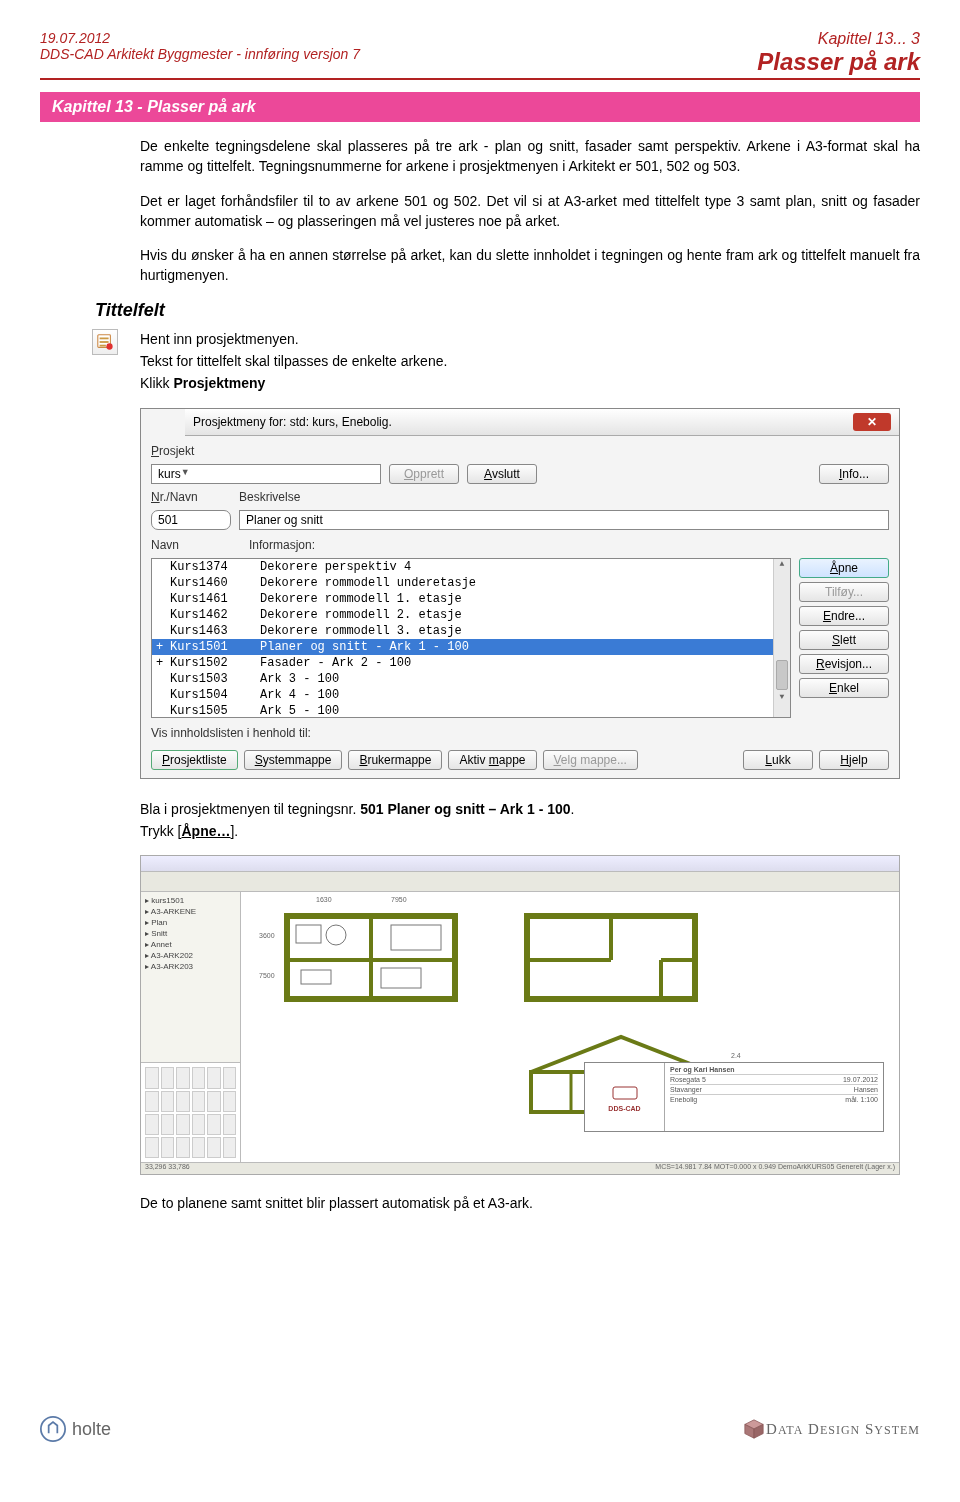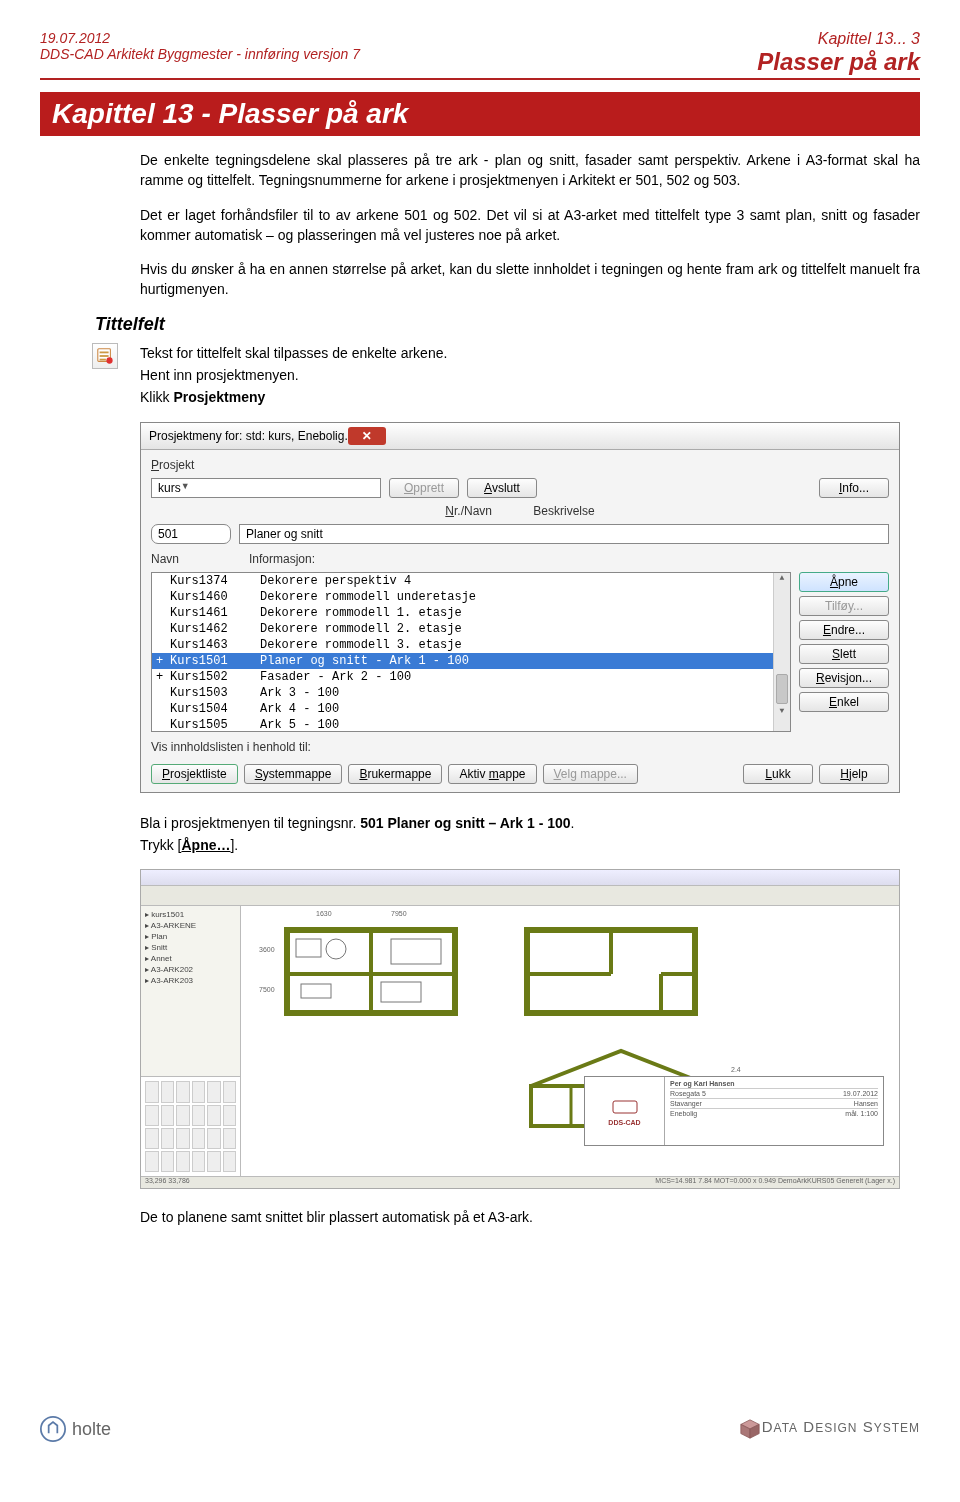--- a/index.html
+++ b/index.html
@@ -11,40 +11,40 @@
     font-size: 14px;
   }
   .page { padding: 30px 40px 50px 40px; position: relative; min-height: 1450px; }
   .hdr { display: flex; justify-content: space-between; align-items: flex-start; font-size: 14px; }
   .hdr-left { color: #b22222; font-style: italic; }
   .hdr-right { text-align: right; color: #b22222; }
   .hdr-right .small { font-style: italic; font-size: 16px; }
   .hdr-right .big { font-size: 24px; font-weight: bold; font-style: italic; }
   .hr-red { border: none; border-top: 2px solid #b22222; margin: 2px 0 12px 0; }
   .section-bar {
-    background: #b91c1c; color: #fff; font-size: 28px; font-style: italic;
+    background: #ec4899; color: #fff; font-size: 16px; font-style: italic;
     font-weight: bold; padding: 6px 12px; margin-bottom: 14px;
   }
   .body-text { margin: 0 0 14px 100px; line-height: 1.45; text-align: justify; }
   .sub-heading { font-style: italic; font-weight: bold; font-size: 18px; margin: 14px 0 8px 55px; }
   .icon-img {
     position: absolute; left: 52px; width: 26px; height: 26px;
     border: 1px solid #bbb; background: linear-gradient(#fff,#eee);
     display: flex; align-items: center; justify-content: center;
   }
   .icon-img svg { width: 18px; height: 18px; }
 
   
   .dialog {
     margin: 10px 0 20px 100px; width: 760px; border: 1px solid #888;
     background: #f4f4f4; font-family: Tahoma, Arial, sans-serif; font-size: 12px;
   }
   .dlg-title {
     background: linear-gradient(#fff,#e4e4e4); border-bottom: 1px solid #aaa;
-    padding: 4px 8px; display: flex; align-items: center;
+    padding: 4px 8px; display: flex; justify-content: space-between; align-items: center; margin-left: 44px;
   }
   .close-x {
     width: 38px; height: 18px; background: #c0392b; border-radius: 3px;
     color: #fff; display: inline-flex; align-items: center; justify-content: center; font-weight: bold;
   }
   .dlg-body { padding: 8px 10px; }
   .row { display: flex; gap: 8px; align-items: center; margin-bottom: 6px; }
   .btn {
     border: 1px solid #888; background: linear-gradient(#fdfdfd,#e5e5e5);
     padding: 2px 10px; min-width: 70px; text-align: center; border-radius: 3px; font-size: 12px;
@@ -103,21 +103,21 @@
   .titleblock .tb-left { width: 80px; border-right: 1px solid #aaa; display:flex; flex-direction:column; align-items:center; justify-content:center; gap:2px; }
   .titleblock .tb-right { flex: 1; padding: 3px 5px; }
   .tb-logo { color: #993333; font-weight: bold; font-size: 7px; }
 
   .footer {
     position: absolute; left: 0; right: 0; bottom: 8px;
     display: flex; justify-content: space-between; align-items: center;
     padding: 0 40px;
   }
   .footer-left { display: flex; align-items: center; gap: 6px; color: #666; font-size: 18px; }
-  .footer-right { display: flex; gap: 1px; color: #666; font-size: 15px; letter-spacing: 1px; }
+  .footer-right { display: flex; align-items: center; gap: 1px; color: #666; font-size: 15px; letter-spacing: 1px; font-family: Liberation Serif, serif; }
   .holte-logo { width: 26px; height: 26px; }
   .dds-cube { width: 22px; height: 22px; }
 </style>
 </head>
 <body>
 
 <div class="page">
 
   <div class="hdr">
     <div class="hdr-left">
@@ -142,22 +142,22 @@
   <div style="position:relative;">
     <div class="icon-img" style="top:0;">
       <svg viewBox="0 0 20 20">
         <rect x="2" y="2" width="14" height="14" rx="1" fill="#fff" stroke="#cc8844" stroke-width="1.2"></rect>
         <rect x="4" y="5" width="10" height="2" fill="#c94"></rect>
         <rect x="4" y="9" width="10" height="2" fill="#c94"></rect>
         <rect x="4" y="13" width="7" height="2" fill="#c94"></rect>
         <circle cx="15" cy="15" r="3.5" fill="#e03030"></circle>
       </svg>
     </div>
+    <p class="body-text" style="margin-bottom:2px;">Hent inn prosjektmenyen.</p>
     <p class="body-text" style="margin-bottom:2px;">Tekst for tittelfelt skal tilpasses de enkelte arkene.</p>
-    <p class="body-text" style="margin-bottom:2px;">Hent inn prosjektmenyen.</p>
     <p class="body-text">
       <span>Klikk </span><b>Prosjektmeny</b>
     </p>
   </div>
 
   <div class="dialog">
     <div class="dlg-title">
       <span>Prosjektmeny for: std: kurs, Enebolig.</span>
       <span class="close-x">✕</span>
     </div>
@@ -169,21 +169,21 @@
         <span class="field" style="width:230px; display:flex; justify-content:flex-start;">
           <span>kurs</span>
             <span class="dropdown-tri">▼</span>
         </span>
         <span class="btn disabled underline-first">Opprett</span>
         <span class="btn underline-first">Avslutt</span>
         <span style="flex:1;"></span>
         <span class="btn underline-first">Info...</span>
       </div>
 
-      <div class="row" style="justify-content:center;">
+      <div class="row" style="">
         <span class="lbl underline-first" style="width:80px;">Nr./Navn</span>
         <span class="lbl">Beskrivelse</span>
       </div>
       <div class="row">
         <span class="field" style="width:80px;border-radius:7px;">501</span>
         <span class="field" style="flex:1;">Planer og snitt</span>
       </div>
 
       <div class="row" style="margin-top:8px;">
         <span class="lbl" style="width:90px;">Navn</span>

